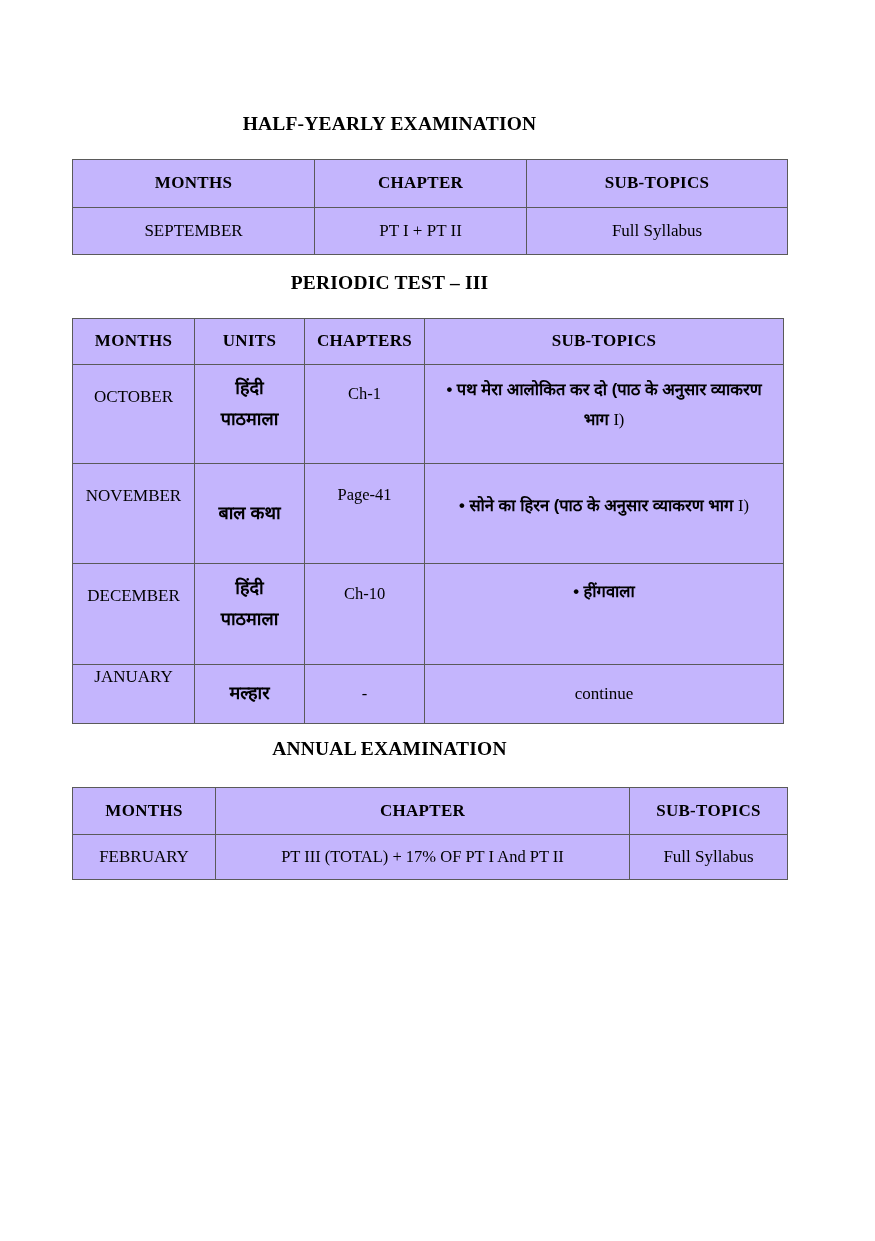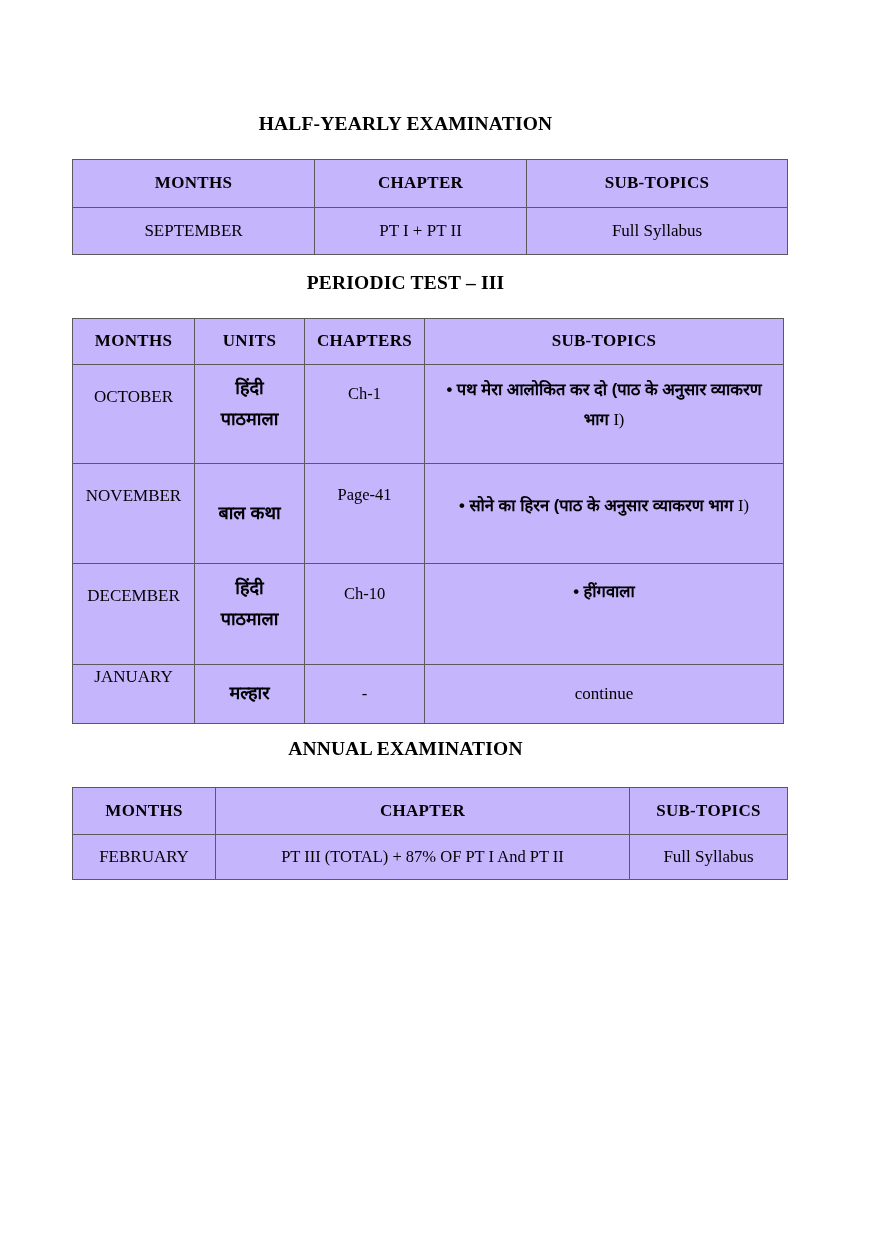--- a/index.html
+++ b/index.html
@@ -25,21 +25,20 @@
   
   .section-title {
     position: absolute;
     left: 0;
     width: 779px;
     text-align: center;
     font-weight: bold;
     font-size: 19.5px;
     letter-spacing: 0.2px;
     font-family: "Liberation Serif", "DejaVu Serif", serif;
-    margin-left: 16px;
   }
   #title-half { top: 113px; }
   #title-pt3  { top: 272px; }
   #title-annual { top: 738px; text-align: center; }
 
   
   table.doc-table {
     position: absolute;
     border-collapse: collapse;
     table-layout: fixed;
@@ -295,21 +294,21 @@
         </td>
         <td class="hdr">
           <span class="cell-inner">SUB-TOPICS</span>
         </td>
       </tr>
       <tr class="r-body">
         <td>
           <span class="cell-inner">FEBRUARY</span>
         </td>
         <td class="ch">
-          <span class="cell-inner">PT III (TOTAL) + 87% OF PT I And PT II</span>
+          <span class="cell-inner">PT III (TOTAL) + 17% OF PT I And PT II</span>
         </td>
         <td>
           <span class="cell-inner">Full Syllabus</span>
         </td>
       </tr>
     </tbody>
   </table>
 
 </div>
 

